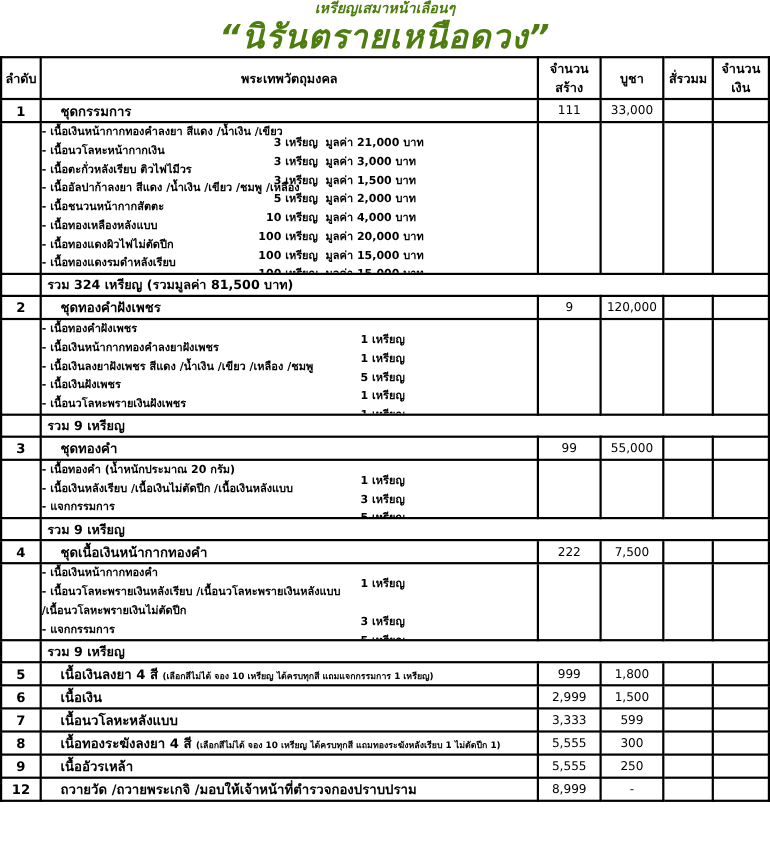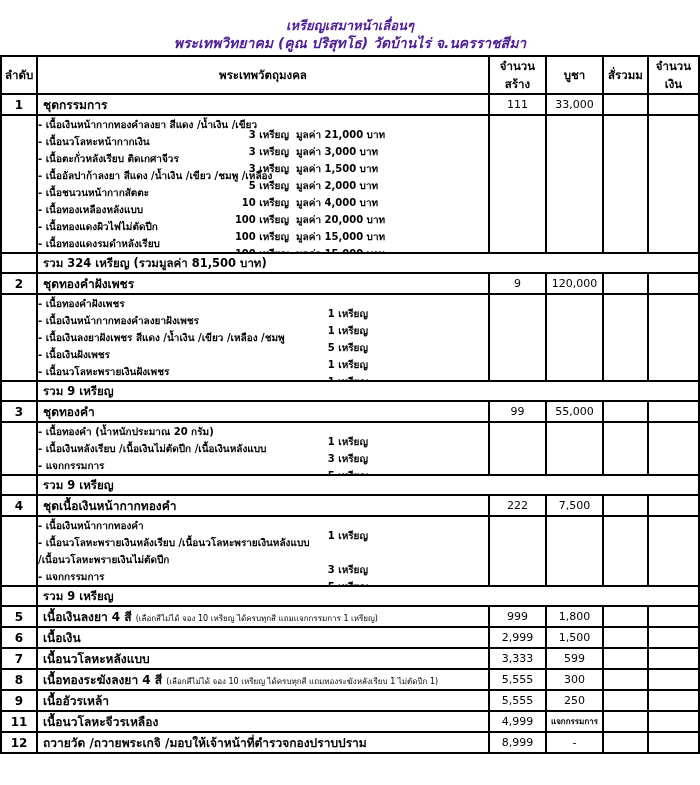--- a/index.html
+++ b/index.html
@@ -3,59 +3,59 @@
 <meta charset="utf-8">
 <style>
   * { box-sizing: border-box; }
   html,body { margin:0; padding:0; }
   body {
     width:700px; height:785px; background:#ffffff; color:#000;
     font-family:"DejaVu Sans","Liberation Sans",sans-serif;
     overflow:hidden;
   }
   
-  .doc-header { text-align:center; color:#4c1d95; padding-top:19px; line-height:1.12; }
+  .doc-header { text-align:center; color:#4d7c0f; padding-top:2px; line-height:1.12; }
   .hdr-line1 { font-size:13px; font-weight:700; font-style:italic; }
   .hdr-title { font-size:30px; font-weight:700; font-style:italic; letter-spacing:1px; margin-top:1px; }
   .hdr-sub   { font-size:14px; font-weight:700; font-style:italic; margin-top:2px; margin-bottom:4px; }
 
   
   table { border-collapse:collapse; table-layout:fixed; width:698px; margin:0 auto; }
   col.c1{width:36px} col.c2{width:452px} col.c3{width:57px}
   col.c4{width:57px} col.c5{width:45px}  col.c6{width:51px}
   th,td { border:2px solid #000; padding:0 3px; overflow:hidden; }
   th { font-size:11.5px; font-weight:700; height:21px; text-align:center; }
 
   .main-row td { height:18px; }
   .c-no   { text-align:center; font-size:12px; font-weight:700; }
-  .c-name { font-weight:700; font-size:12px; padding-left:5px; white-space:nowrap; }
+  .c-name { font-weight:700; font-size:12px; padding-left:17px; white-space:nowrap; }
   .c-num  { text-align:center; font-size:11px; font-weight:400; }
 
   .sub-row td { padding:0; }
   .c-sub  { padding:2px 0 2px 6px; vertical-align:top; }
   .sub-line { position:relative; height:17px; line-height:17px; font-size:10px; font-weight:700; white-space:nowrap; }
   .sub-qty  { position:absolute; top:10px; }
   .sq1 { left:193px; }
   .sq2 { left:272px; }
   .qnum { display:inline-block; min-width:58px; text-align:right; }
   .qval { padding-left:7px; }
 
   .total-row td { height:17px; }
   .c-total { font-weight:700; font-size:11.5px; padding-left:5px;margin-left:29px; }
 
   .simple-row td { height:16px; }
-  .row-note { font-size:8px; font-weight:400; padding-left:4px; }
+  .row-note { font-size:8px; font-weight:700; padding-left:4px; }
   .small-price { font-size:8px; font-weight:700; }
 </style>
 </head>
 <body>
 
 <div class="doc-header">
   <div class="hdr-line1">เหรียญเสมาหน้าเลื่อนๆ</div>
-  <div class="hdr-sub">พระเทพวิทยาคม (คูณ ปริสุทโธ) วัดบ้านไร่ จ.นครราชสีมา</div>
+  <div class="hdr-title">“นิรันตรายเหนือดวง”</div>
 </div>
 
 <table>
   <colgroup>
       <col class="c1">
       <col class="c2">
       <col class="c3">
       <col class="c4">
       <col class="c5">
       <col class="c6">
@@ -78,21 +78,21 @@
       <td class="c-num">111</td>
       <td class="c-num">33,000</td>
       <td></td>
       <td></td>
     </tr>
     <tr class="sub-row">
       <td></td>
       <td class="c-sub">
         <div class="sub-line"><span>- เนื้อเงินหน้ากากทองคำลงยา  สีแดง /น้ำเงิน /เขียว</span><span class="sub-qty sq1"><span class="qnum">3 เหรียญ</span><span class="qval">มูลค่า 21,000 บาท</span></span></div>
         <div class="sub-line"><span>- เนื้อนวโลหะหน้ากากเงิน</span><span class="sub-qty sq1"><span class="qnum">3 เหรียญ</span><span class="qval">มูลค่า 3,000 บาท</span></span></div>
-        <div class="sub-line"><span>- เนื้อตะกั่วหลังเรียบ ติดเกศาจีวร</span><span class="sub-qty sq1"><span class="qnum">3 เหรียญ</span><span class="qval">มูลค่า 1,500 บาท</span></span></div>
+        <div class="sub-line"><span>- เนื้อตะกั่วหลังเรียบ ติวไฟไมีวร</span><span class="sub-qty sq1"><span class="qnum">3 เหรียญ</span><span class="qval">มูลค่า 1,500 บาท</span></span></div>
         <div class="sub-line"><span>- เนื้ออัลปาก้าลงยา  สีแดง /น้ำเงิน /เขียว /ชมพู /เหลือง</span><span class="sub-qty sq1"><span class="qnum">5 เหรียญ</span><span class="qval">มูลค่า 2,000 บาท</span></span></div>
         <div class="sub-line"><span>- เนื้อชนวนหน้ากากสัตตะ</span><span class="sub-qty sq1"><span class="qnum">10 เหรียญ</span><span class="qval">มูลค่า 4,000 บาท</span></span></div>
         <div class="sub-line"><span>- เนื้อทองเหลืองหลังแบบ</span><span class="sub-qty sq1"><span class="qnum">100 เหรียญ</span><span class="qval">มูลค่า 20,000 บาท</span></span></div>
         <div class="sub-line"><span>- เนื้อทองแดงผิวไฟไม่ตัดปีก</span><span class="sub-qty sq1"><span class="qnum">100 เหรียญ</span><span class="qval">มูลค่า 15,000 บาท</span></span></div>
         <div class="sub-line"><span>- เนื้อทองแดงรมดำหลังเรียบ</span><span class="sub-qty sq1"><span class="qnum">100 เหรียญ</span><span class="qval">มูลค่า 15,000 บาท</span></span></div>
       </td>
       <td></td>
         <td></td>
         <td></td>
         <td></td>
@@ -214,28 +214,20 @@
     </tr>
     <tr class="simple-row">
       <td class="c-no">9</td>
       <td class="c-name"><span>เนื้ออัวรเหล้า</span></td>
       <td class="c-num">5,555</td>
       <td class="c-num">250</td>
       <td></td>
       <td></td>
     </tr>
     <tr class="simple-row">
-      <td class="c-no">11</td>
-      <td class="c-name"><span>เนื้อนวโลหะจีวรเหลือง</span></td>
-      <td class="c-num">4,999</td>
-      <td class="c-num small-price">แจกกรรมการ</td>
-      <td></td>
-      <td></td>
-    </tr>
-    <tr class="simple-row">
       <td class="c-no">12</td>
       <td class="c-name"><span>ถวายวัด /ถวายพระเกจิ /มอบให้เจ้าหน้าที่ตำรวจกองปราบปราม</span></td>
       <td class="c-num">8,999</td>
       <td class="c-num">-</td>
       <td></td>
       <td></td>
     </tr>
 
   </tbody>
 </table>

